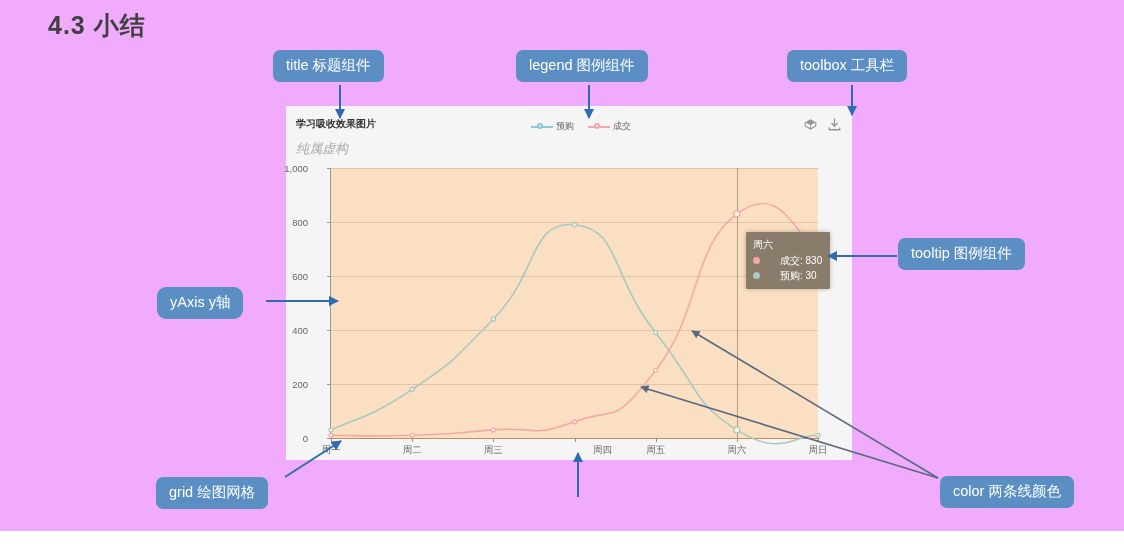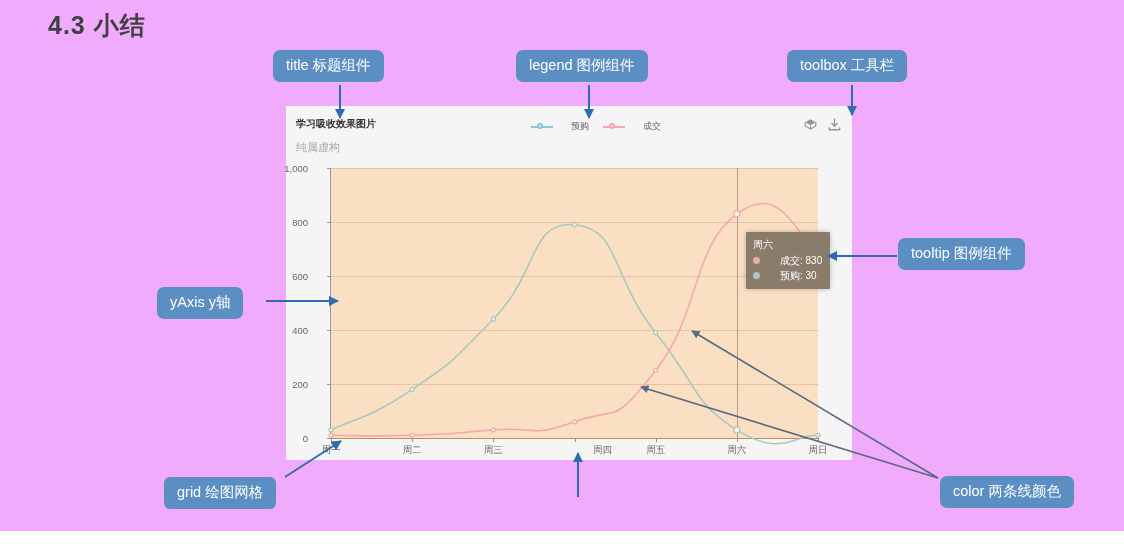--- a/index.html
+++ b/index.html
@@ -47,38 +47,39 @@
     top: 11px;
     font-size: 10px;
     font-weight: bold;
     color: #333333;
     white-space: nowrap;
   }
   #chart-subtitle {
     position: absolute;
     left: 10px;
     top: 34px;
-    font-size: 11px;
+    font-size: 13px;
     color: #aaaaaa;
     white-space: nowrap;
+    font-style: italic;
   }
 
   
   #chart-legend {
     position: absolute;
     left: 245px;
     top: 14px;
     display: flex;
     align-items: center;
     gap: 14px;
   }
   .legend-item {
     display: flex;
     align-items: center;
-    gap: 18px;
+    gap: 3px;
     font-size: 9px;
     color: #666666;
     white-space: nowrap;
   }
   .legend-mark {
     display: inline-block;
     position: relative;
     width: 22px;
     height: 10px;
   }
@@ -389,18 +390,18 @@
 
     <path d="M578,497 L578,453" stroke="#2f6bb0" stroke-width="2" fill="none" marker-end="url(#ah-blue)"></path>
 
     <path d="M938,478 L692,331" stroke="#5a6a80" stroke-width="1.6" fill="none" marker-end="url(#ah-grey)"></path>
     <path d="M938,478 L641,387" stroke="#5a6a80" stroke-width="1.6" fill="none" marker-end="url(#ah-grey)"></path>
   </svg>
 
   <div class="callout" style="left:273px; top:50px;">title 标题组件</div>
   <div class="callout" style="left:516px; top:50px;">legend 图例组件</div>
   <div class="callout" style="left:787px; top:50px;">toolbox 工具栏</div>
-  <div class="callout" style="left:157px; top:287px;">yAxis y轴</div>
+  <div class="callout" style="left:157px; top:287px;border-radius:9px;">yAxis y轴</div>
   <div class="callout" style="left:898px; top:238px;">tooltip 图例组件</div>
-  <div class="callout" style="left:164px; top:477px;border-radius:6px;">grid 绘图网格</div>
+  <div class="callout" style="left:156px; top:477px;">grid 绘图网格</div>
   <div class="callout" style="left:940px; top:476px;">color 两条线颜色</div>
 
 </div>
 
 </body></html>

